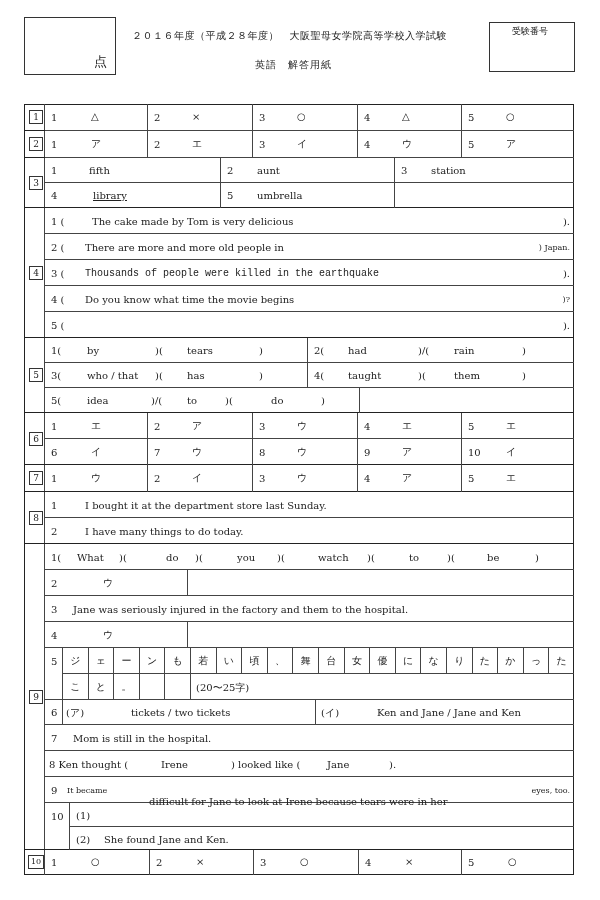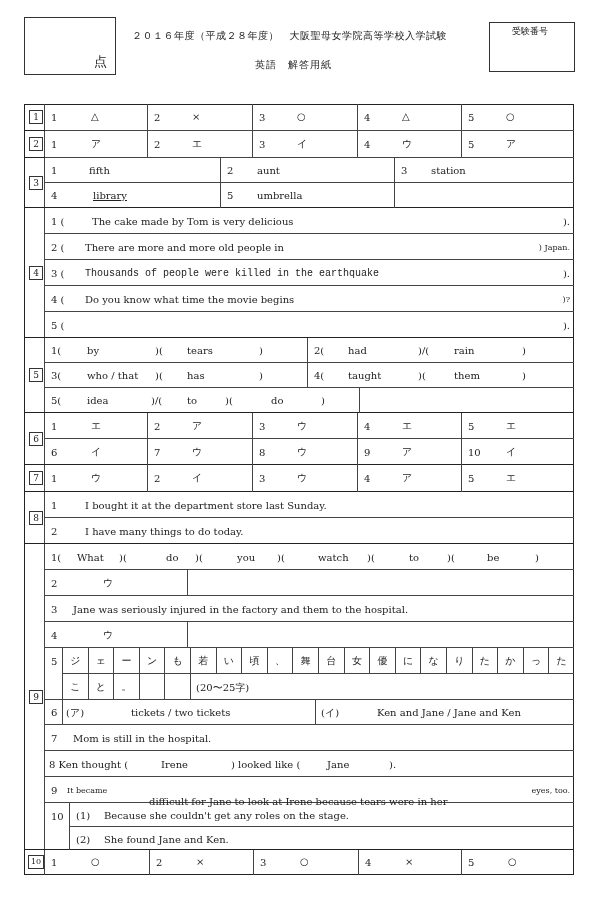--- a/index.html
+++ b/index.html
@@ -373,21 +373,20 @@
     <span class="txt small" style="left:22px;top:10px;">It became</span>
     <span class="txt" style="left:104px;top:9px;margin-top:11px;">difficult for Jane to look at Irene because tears were in her</span>
     <span class="txt small" style="right:4px;top:10px;">eyes, too.</span>
   </div>
 
   <div class="abs" style="left:45px;top:803px;width:529px;height:47px;">
     <span class="txt" style="left:6px;top:9px;">10</span>
     <div class="abs" style="left:24px;top:0;width:1px;height:47px;background:#444;"></div>
     <div class="abs" style="left:25px;top:0;width:504px;height:24px;border-bottom:1px solid #444;">
       <span class="txt" style="left:6px;top:8px;">(1)</span>
-      <span class="txt" style="left:34px;top:8px;">Because she couldn't get any roles on the stage.</span>
     </div>
     <div class="abs" style="left:25px;top:24px;width:504px;height:23px;">
       <span class="txt" style="left:6px;top:8px;">(2)</span>
       <span class="txt" style="left:34px;top:8px;">She found Jane and Ken.</span>
     </div>
   </div>
 </div>
 
 <div class="abs" style="left:24px;top:850px;width:550px;height:25px;">
   <div class="sec" style="left:4px;top:5px;width:16px;font-size:8px;">10</div>

